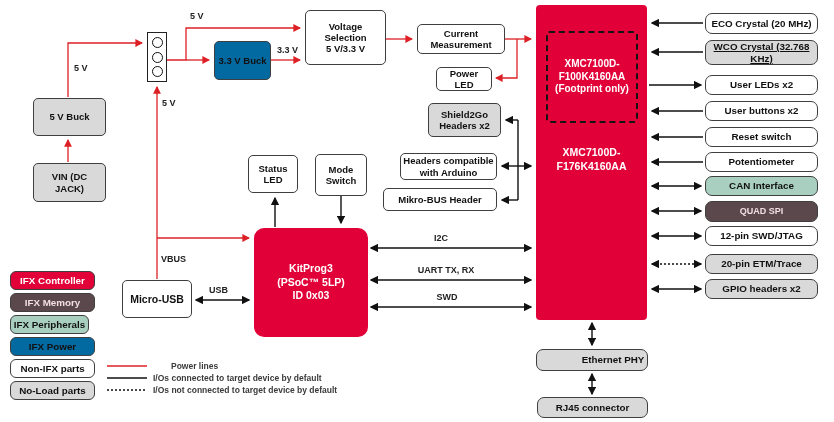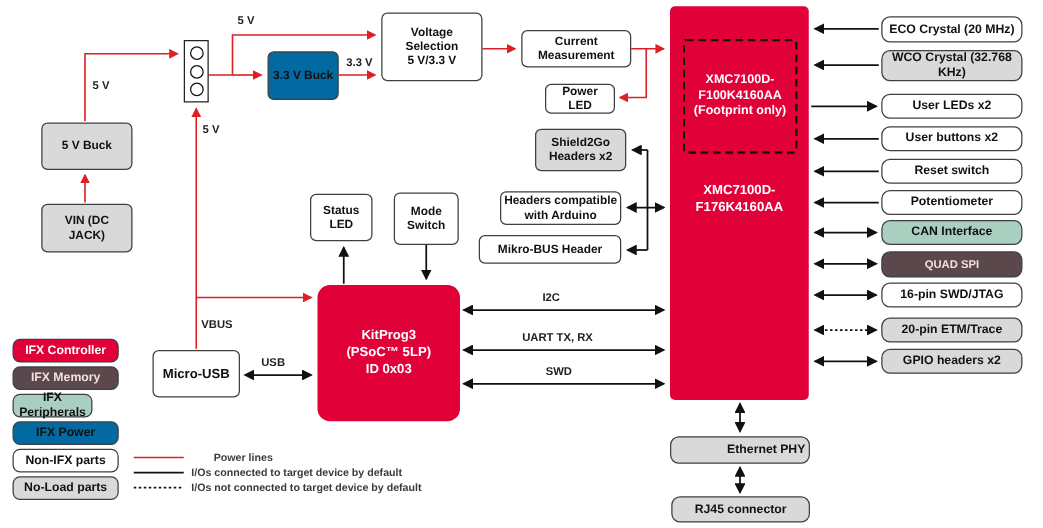--- a/index.html
+++ b/index.html
@@ -134,34 +134,34 @@
   <div class="box" style="left:248px;top:155px;width:50px;height:38px;">Status LED</div>
   <div class="kitprog">KitProg3
 (PSoC™ 5LP)
 ID 0x03</div>
   <div class="box" style="left:122px;top:280px;width:70px;height:38px;font-size:10.5px;">Micro-USB</div>
 
   <div class="box gray rc" style="left:536px;top:349px;width:112px;height:22px;padding-left:44px;">Ethernet PHY</div>
   <div class="box gray rc" style="left:537px;top:397px;width:111px;height:21px;">RJ45 connector</div>
 
   <div class="box rc" style="left:705px;top:13px;width:113px;height:21px;">ECO Crystal (20 MHz)</div>
-  <div class="box rc gray" style="left:705px;top:40px;width:113px;height:25px;">WCO Crystal (32.768 KHz)</div>
+  <div class="box rc gray" style="left:705px;top:40px;width:113px;height:25px;text-decoration:underline;">WCO Crystal (32.768 KHz)</div>
   <div class="box rc" style="left:705px;top:75px;width:113px;height:20px;">User LEDs x2</div>
   <div class="box rc" style="left:705px;top:101px;width:113px;height:20px;">User buttons x2</div>
   <div class="box rc" style="left:705px;top:127px;width:113px;height:20px;">Reset switch</div>
   <div class="box rc" style="left:705px;top:152px;width:113px;height:20px;">Potentiometer</div>
   <div class="box rc teal-light" style="left:705px;top:176px;width:113px;height:20px;">CAN Interface</div>
   <div class="box rc maroon" style="left:705px;top:201px;width:113px;height:21px;font-size:9px;">QUAD SPI</div>
-  <div class="box rc" style="left:705px;top:226px;width:113px;height:20px;">16-pin SWD/JTAG</div>
+  <div class="box rc" style="left:705px;top:226px;width:113px;height:20px;">12-pin SWD/JTAG</div>
   <div class="box rc gray" style="left:705px;top:254px;width:113px;height:20px;">20-pin ETM/Trace</div>
   <div class="box rc gray" style="left:705px;top:279px;width:113px;height:20px;">GPIO headers x2</div>
 
   <div class="box lg lg-red" style="left:10px;top:271px;width:85px;height:19px;">IFX Controller</div>
   <div class="box lg lg-maroon" style="left:10px;top:293px;width:85px;height:19px;">IFX Memory</div>
-  <div class="box lg teal-light" style="left:10px;top:315px;width:64px;height:19px;">IFX Peripherals</div>
+  <div class="box lg teal-light" style="left:10px;top:315px;width:79px;height:19px;">IFX Peripherals</div>
   <div class="box lg teal-dark" style="left:10px;top:337px;width:85px;height:19px;">IFX Power</div>
   <div class="box lg" style="left:10px;top:359px;width:85px;height:19px;">Non-IFX parts</div>
   <div class="box lg gray" style="left:10px;top:381px;width:85px;height:19px;">No-Load parts</div>
 
   <div class="lnl" style="left:153px;top:361px;padding-left:18px;">Power lines</div>
   <div class="lnl" style="left:153px;top:373px;">I/Os connected to target device by default</div>
   <div class="lnl" style="left:153px;top:385px;">I/Os not connected to target device by default</div>
 
 </div>
 

